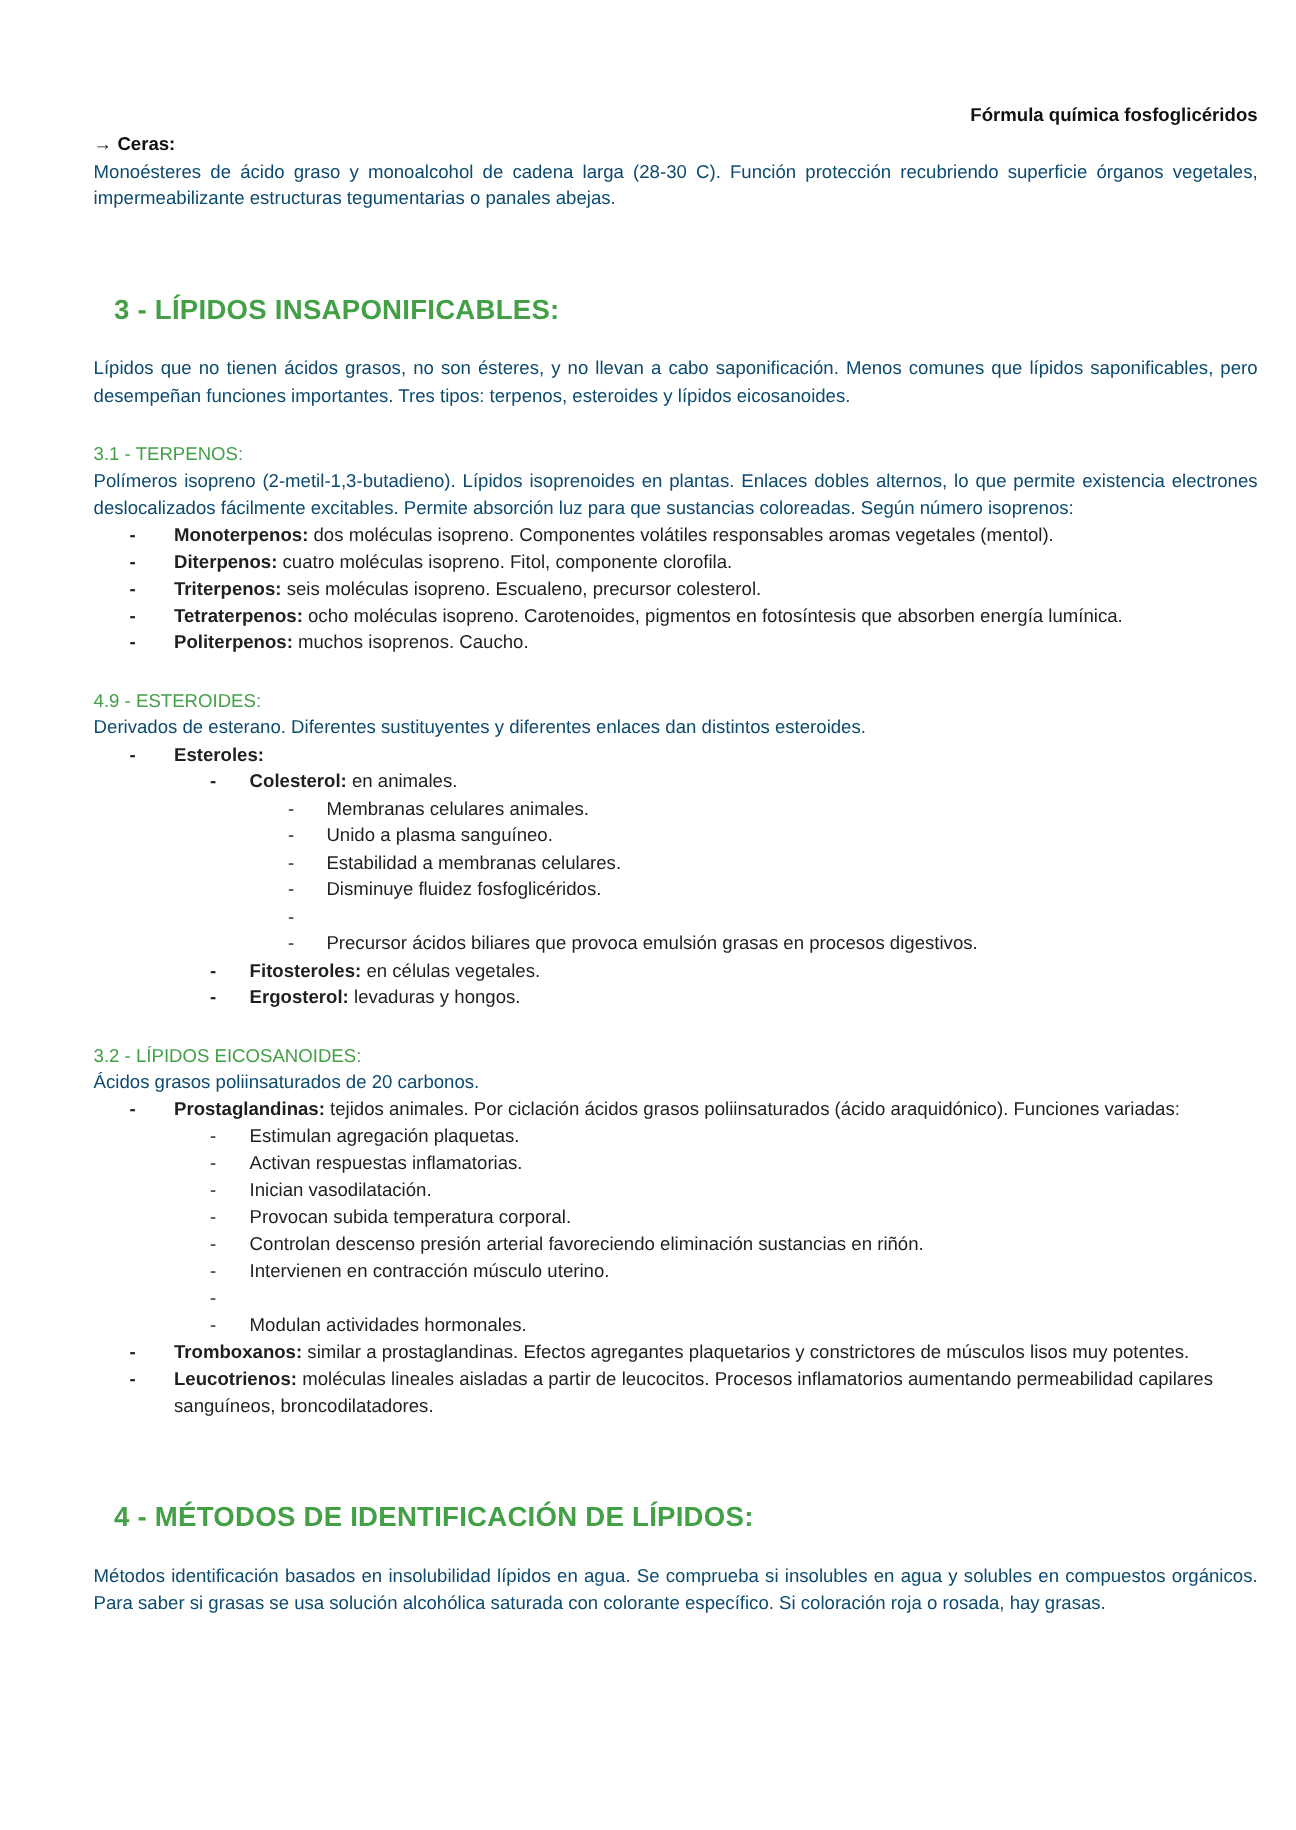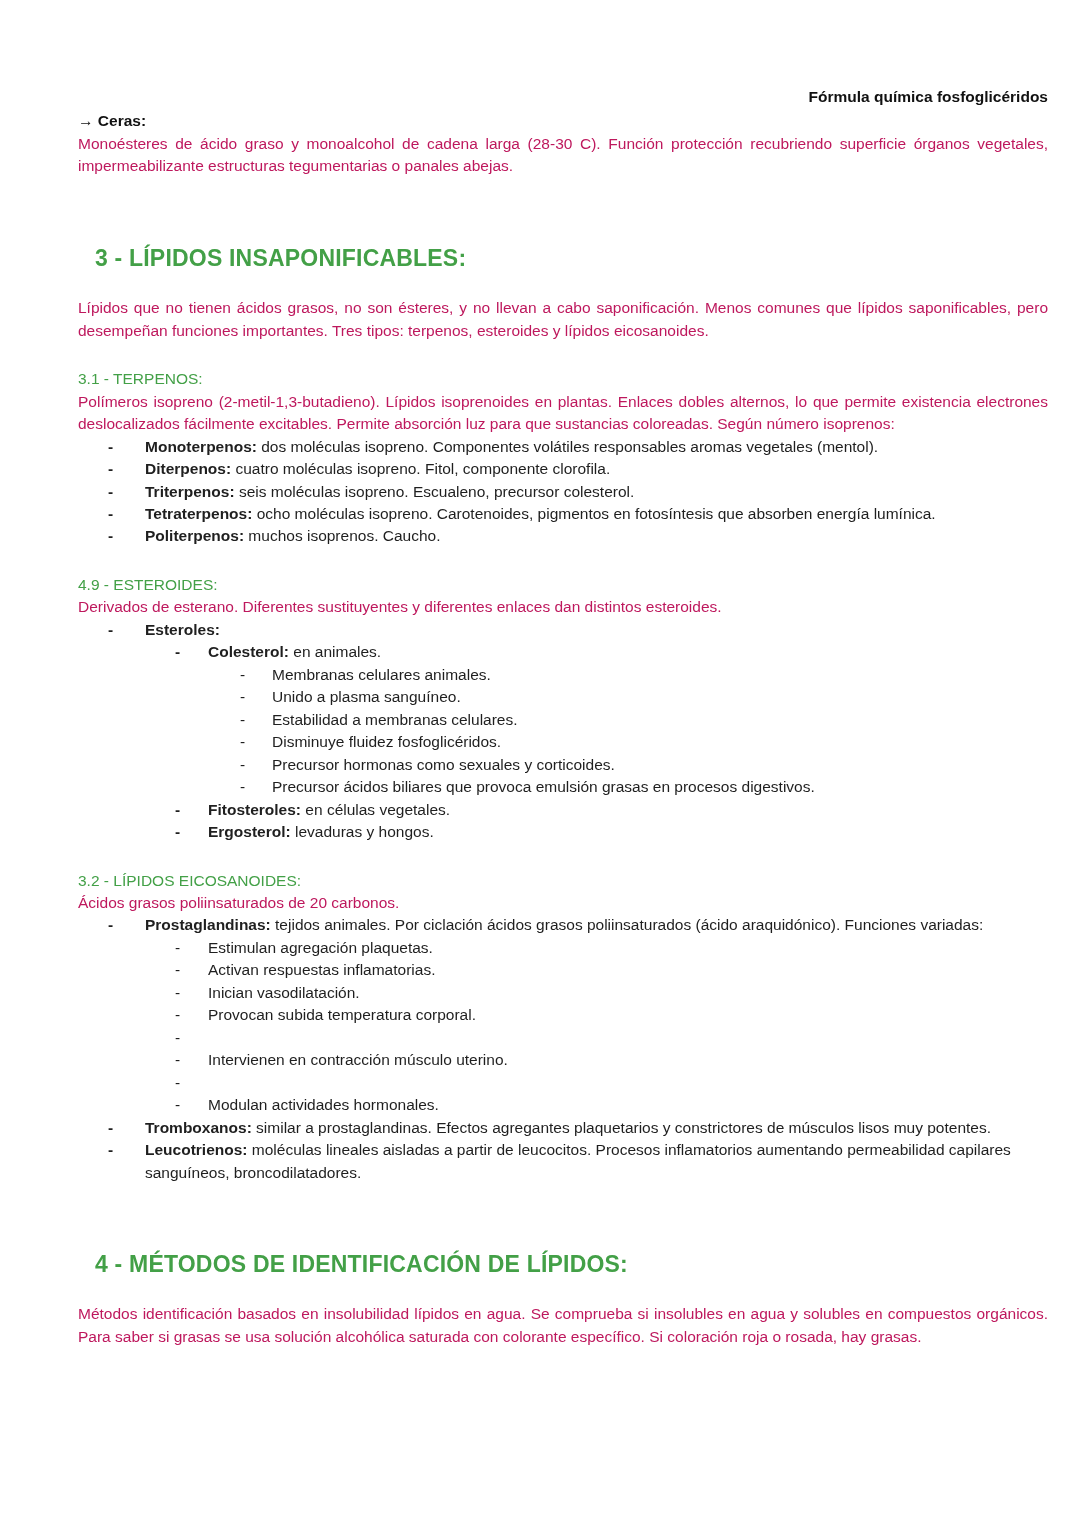--- a/index.html
+++ b/index.html
@@ -20,21 +20,21 @@
   .b { font-weight: bold; }
   .header-note {
     text-align: right;
     font-weight: bold;
     color: #111;
     margin-bottom: 2px;
   }
   .ceras-line { font-weight: bold; color: #111; }
   p.para {
     text-align: justify;
-    color: #be185d;
+    color: #0c4a6e;
   }
   .gap-xl { height: 64px; }
   .gap-md { height: 26px; }
   h1.sec-title {
     font-size: 23px;
     font-weight: bold;
     color: #43a047;
     letter-spacing: 0.2px;
     margin-bottom: 22px;
     margin-left: 17px;
@@ -127,21 +127,20 @@
     <div class="li l3">
       <span class="dash">-</span>
       <span class="txt">Estabilidad a membranas celulares.</span>
     </div>
     <div class="li l3">
       <span class="dash">-</span>
       <span class="txt">Disminuye fluidez fosfoglicéridos.</span>
     </div>
     <div class="li l3">
       <span class="dash">-</span>
-      <span class="txt">Precursor hormonas como sexuales y corticoides.</span>
     </div>
     <div class="li l3">
       <span class="dash">-</span>
       <span class="txt">Precursor ácidos biliares que provoca emulsión grasas en procesos digestivos.</span>
     </div>
     <div class="li l2">
       <span class="dash b">-</span>
       <span class="txt"><b>Fitosteroles:</b> <span>en células vegetales.</span></span>
     </div>
     <div class="li l2">
@@ -170,20 +169,21 @@
     <div class="li l2">
       <span class="dash">-</span>
       <span class="txt">Inician vasodilatación.</span>
     </div>
     <div class="li l2">
       <span class="dash">-</span>
       <span class="txt">Provocan subida temperatura corporal.</span>
     </div>
     <div class="li l2">
       <span class="dash">-</span>
+      <span class="txt">Controlan descenso presión arterial favoreciendo eliminación sustancias en riñón.</span>
     </div>
     <div class="li l2">
       <span class="dash">-</span>
       <span class="txt">Intervienen en contracción músculo uterino.</span>
     </div>
     <div class="li l2">
       <span class="dash">-</span>
     </div>
     <div class="li l2">
       <span class="dash">-</span>

